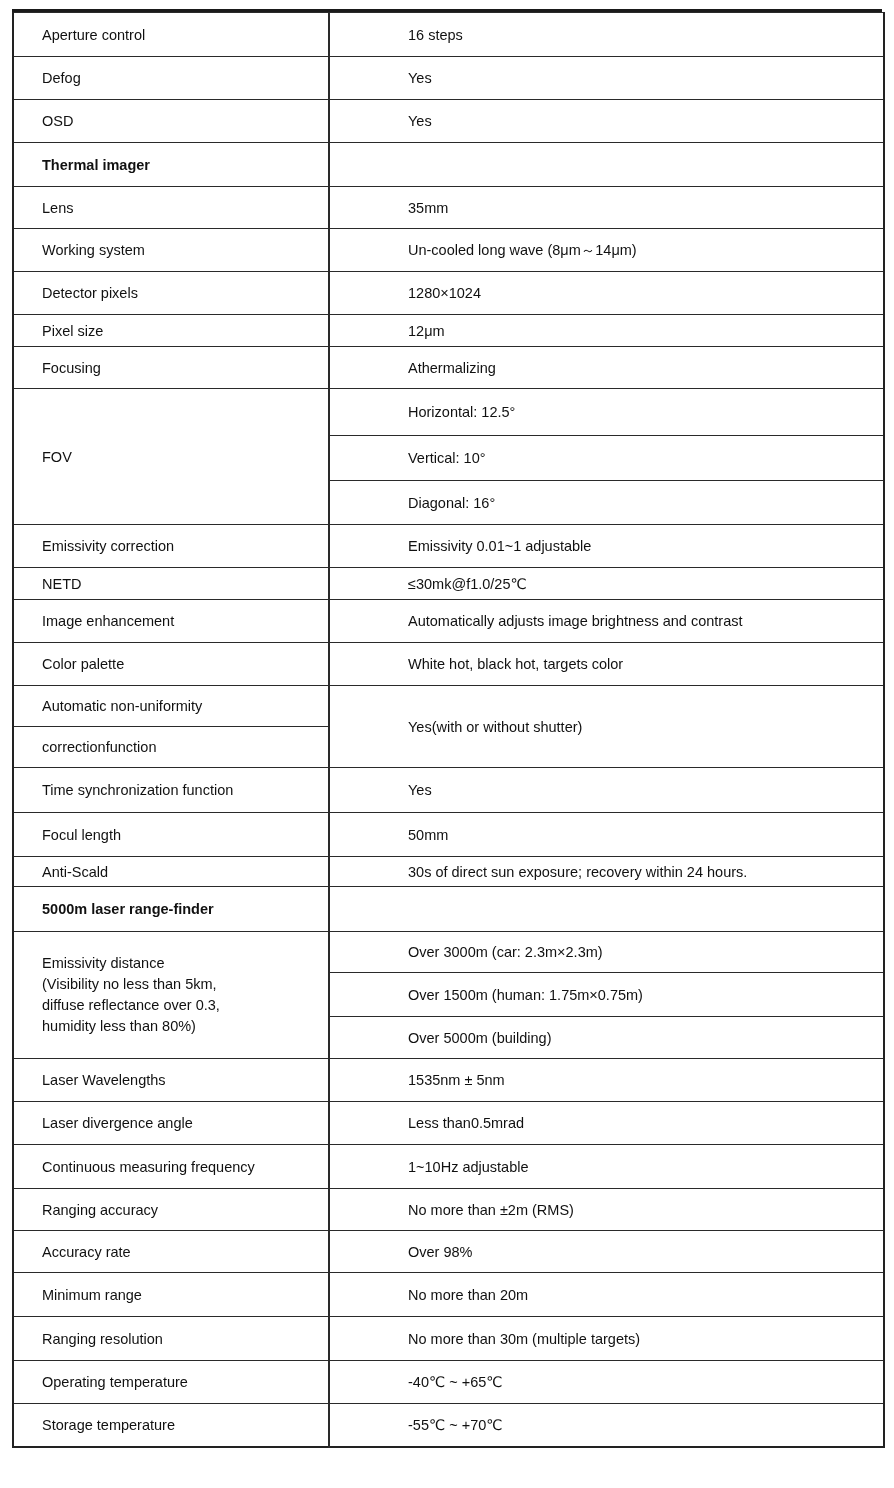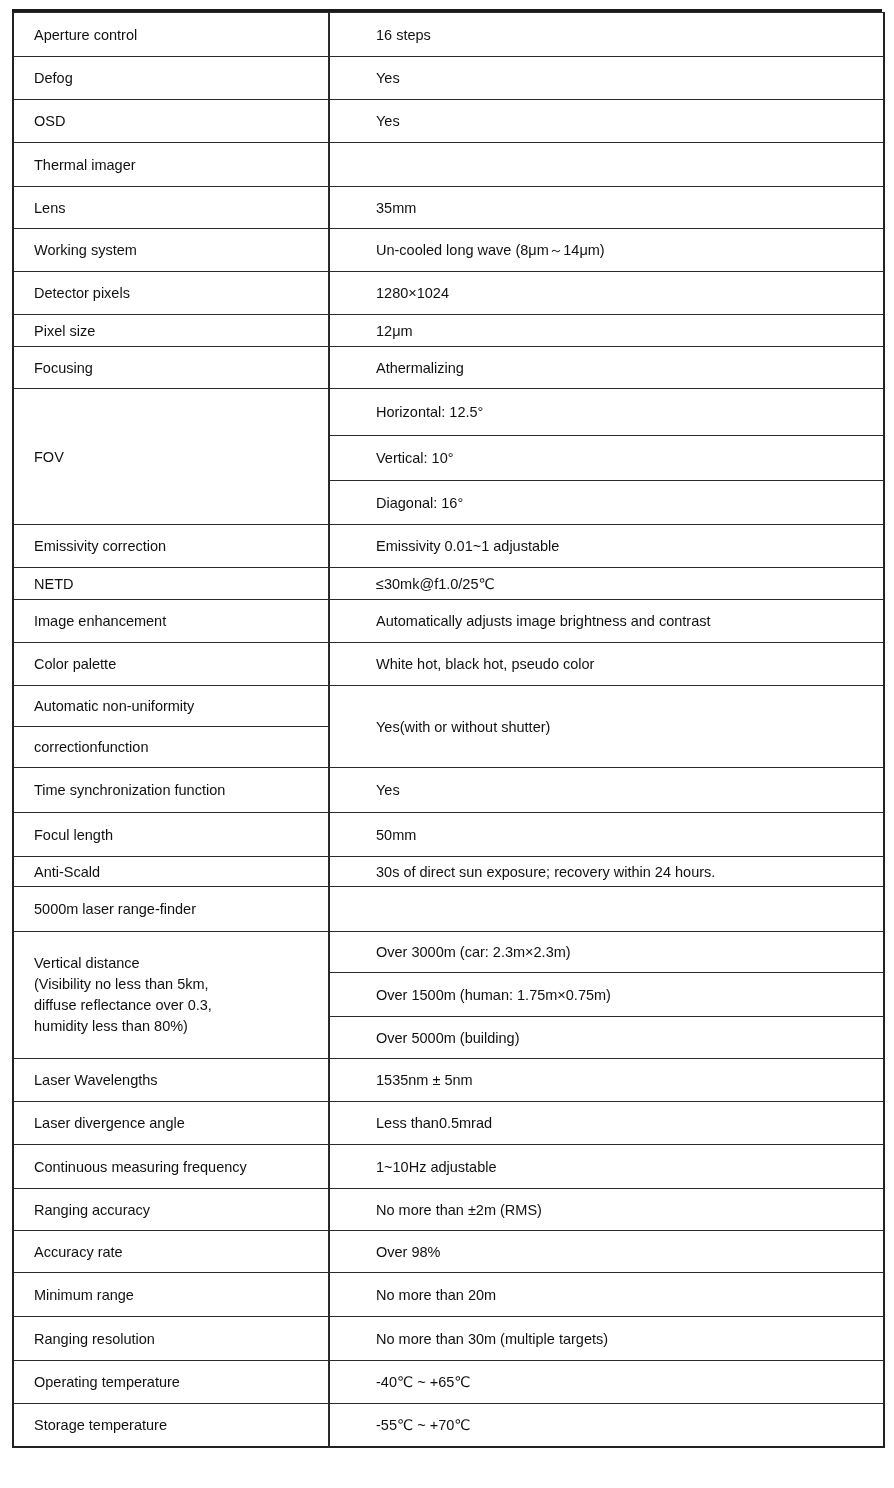--- a/index.html
+++ b/index.html
@@ -4,23 +4,23 @@
 <style>
   html, body { margin: 0; padding: 0; background: #ffffff; }
   body { width: 894px; height: 1488px; position: relative; overflow: hidden;
          font-family: "Liberation Sans", "DejaVu Sans", sans-serif; color: #111; }
   .topline { position: absolute; left: 12px; top: 9px; width: 870px; height: 3px; background: #1a1a1a; }
   table.spec { position: absolute; left: 12px; top: 12px; width: 871px; border-collapse: collapse;
                table-layout: fixed; border-left: 2px solid #222; border-right: 2px solid #222; border-bottom: 2px solid #222; }
   table.spec col.c1 { width: 316px; }
   table.spec col.c2 { width: 555px; }
   table.spec td { border: 1.5px solid #2a2a2a; padding: 0; font-size: 14.5px; vertical-align: middle; }
-  table.spec td.l { padding-left: 20px; border-right: 2px solid #2a2a2a; }
-  table.spec td.r { padding-left: 46px; }
-  td.bold { font-weight: normal; margin-top: 47px; }
+  table.spec td.l { padding-left: 28px; border-right: 2px solid #2a2a2a; }
+  table.spec td.r { padding-left: 78px; }
+  td.bold { font-weight: bold; margin-top: 47px; }
   .multi { line-height: 21px; }
 </style>
 </head>
 <body>
 
 <div class="topline"></div>
 
 <table class="spec">
   <colgroup>
       <col class="c1">
@@ -80,21 +80,21 @@
     <tr style="height:32px">
       <td class="l">NETD</td>
       <td class="r">≤30mk@f1.0/25℃</td>
     </tr>
     <tr style="height:43px">
       <td class="l">Image enhancement</td>
       <td class="r">Automatically adjusts image brightness and contrast</td>
     </tr>
     <tr style="height:43px">
       <td class="l">Color palette</td>
-      <td class="r">White hot, black hot, pseudo color</td>
+      <td class="r">White hot, black hot, targets color</td>
     </tr>
     <tr style="height:41px">
       <td class="l">Automatic non-uniformity</td>
       <td class="r" rowspan="2">Yes(with or without shutter)</td>
     </tr>
     <tr style="height:41px">
       <td class="l">correctionfunction</td>
     </tr>
     <tr style="height:45px">
       <td class="l">Time synchronization function</td>
@@ -107,21 +107,21 @@
     <tr style="height:30px">
       <td class="l">Anti-Scald</td>
       <td class="r">30s of direct sun exposure; recovery within 24 hours.</td>
     </tr>
     <tr style="height:45px">
       <td class="l bold">5000m laser range-finder</td>
       <td class="r"></td>
     </tr>
     <tr style="height:41px">
       <td class="l multi" rowspan="3">
-        <div>Vertical distance</div>
+        <div>Emissivity distance</div>
         <div>(Visibility no less than 5km,</div>
         <div>diffuse reflectance over 0.3,</div>
         <div>humidity less than 80%)</div>
       </td>
       <td class="r">Over 3000m (car: 2.3m×2.3m)</td>
     </tr>
     <tr style="height:44px">
       <td class="r">Over 1500m (human: 1.75m×0.75m)</td>
     </tr>
     <tr style="height:42px">

